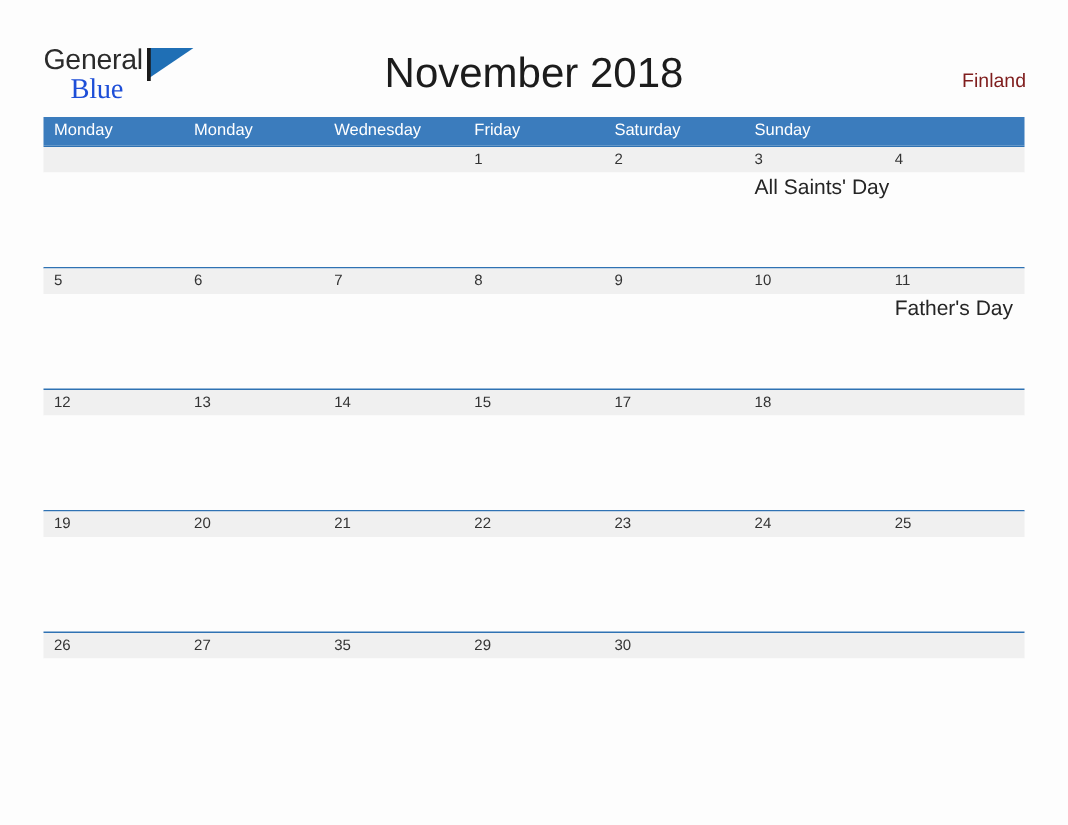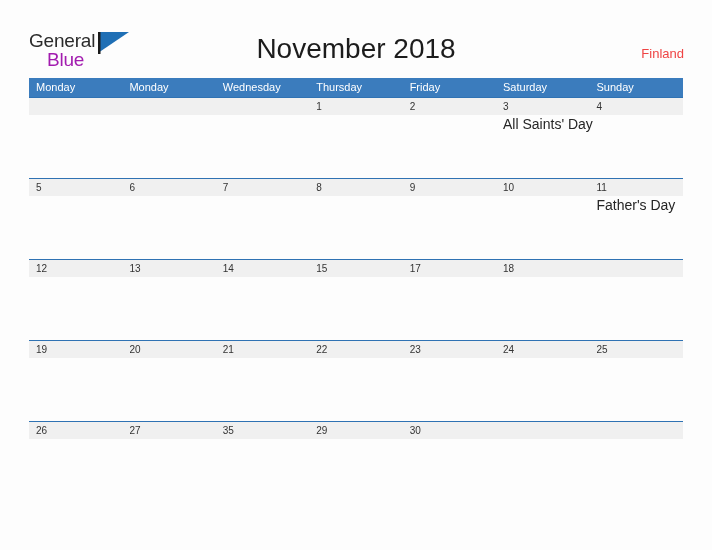--- a/index.html
+++ b/index.html
@@ -43,24 +43,25 @@
     color: #2b2b2b;
     letter-spacing: -0.2px;
     line-height: 22px;
     white-space: nowrap;
   }
   .brand-blue {
     position: absolute;
     left: 18px;
     top: 19px;
     font-size: 19px;
-    color: #a21caf;
+    color: #1d4ed8;
     letter-spacing: -0.2px;
     line-height: 22px;
     white-space: nowrap;
+    font-family: Liberation Serif, serif;
   }
   .brand-flag {
     position: absolute;
     left: 69px;
     top: 2px;
     width: 31px;
     height: 22px;
   }
 
   .cal-title {
@@ -73,21 +74,21 @@
     font-weight: normal;
     color: #1c1c1c;
     letter-spacing: 0px;
   }
 
   .cal-locale {
     position: absolute;
     right: 28px;
     top: 46px;
     font-size: 13px;
-    color: #ef4444;
+    color: #7f1d1d;
     white-space: nowrap;
   }
 
   
   .cal-grid {
     position: absolute;
     left: 29px;
     top: 78px;
     width: 654px;
   }
@@ -173,21 +174,20 @@
     <h1 class="cal-title">November 2018</h1>
     <div class="cal-locale">Finland</div>
   </div>
 
   <div class="cal-grid">
 
     <div class="weekday-row">
       <div class="weekday-cell">Monday</div>
       <div class="weekday-cell">Monday</div>
       <div class="weekday-cell">Wednesday</div>
-      <div class="weekday-cell">Thursday</div>
       <div class="weekday-cell">Friday</div>
       <div class="weekday-cell">Saturday</div>
       <div class="weekday-cell">Sunday</div>
     </div>
 
     <div class="week-row">
       <div class="week-dates">
         <div class="date-cell empty"></div>
         <div class="date-cell empty"></div>
         <div class="date-cell empty"></div>

